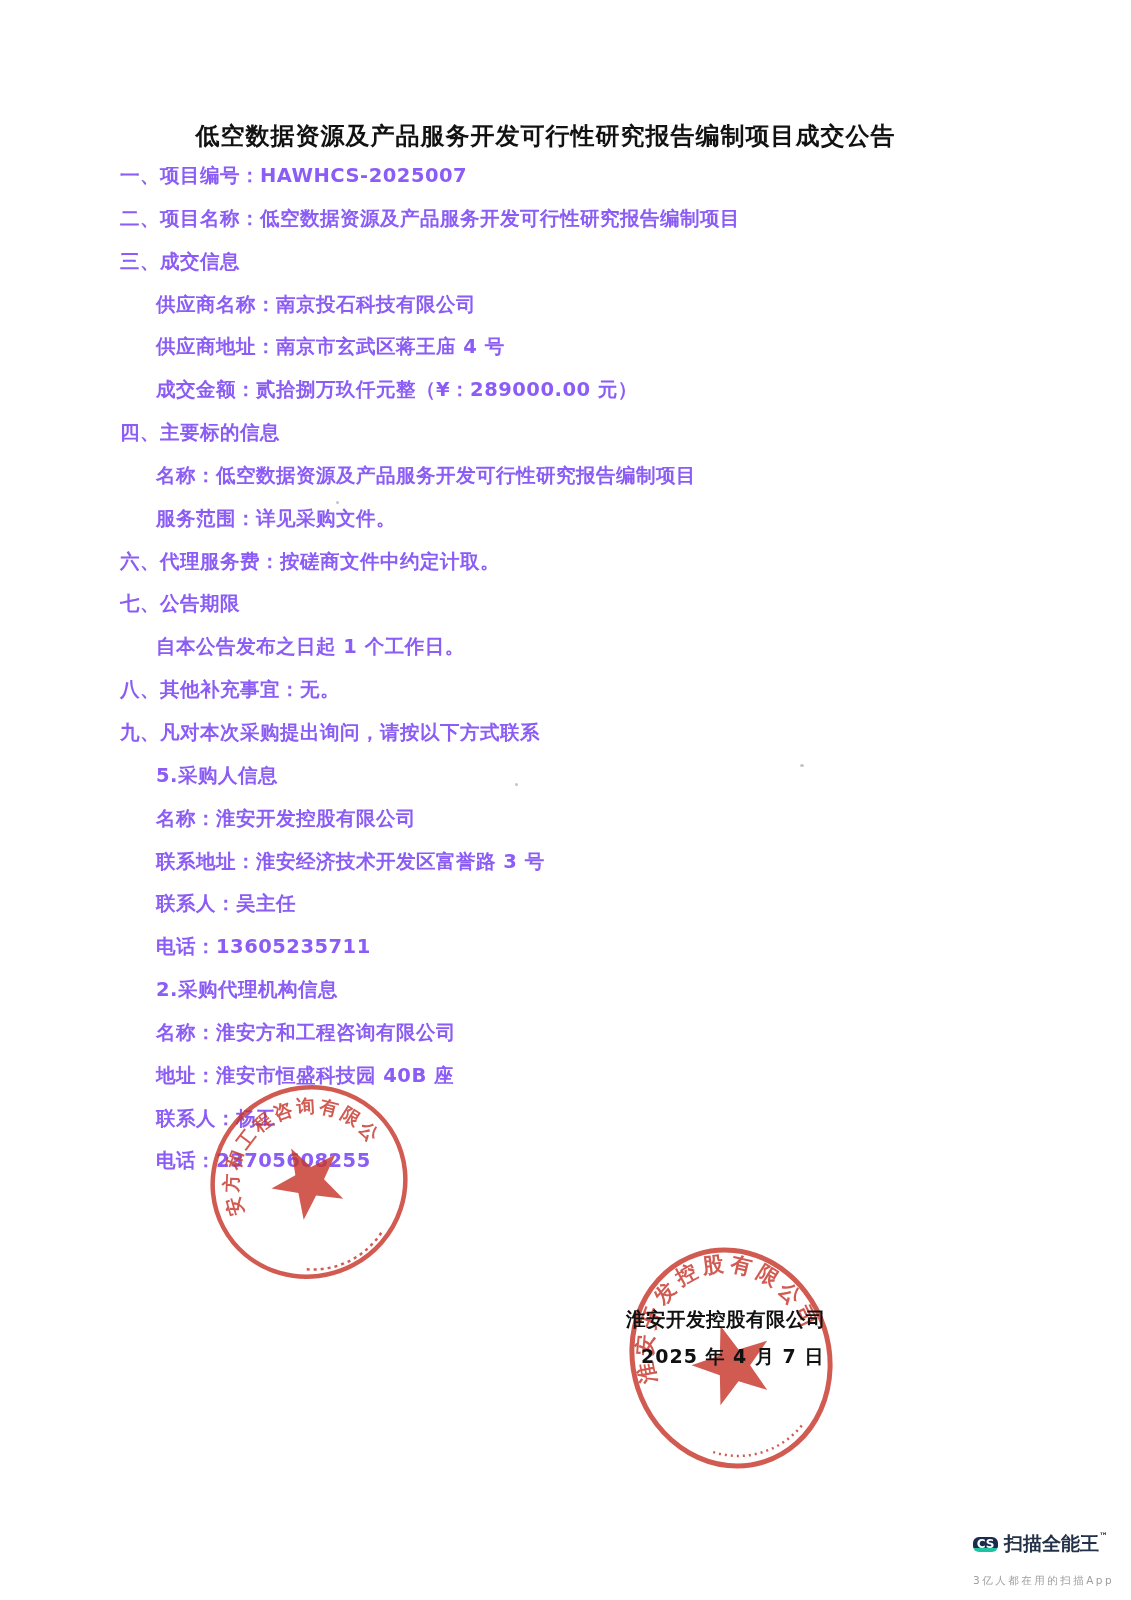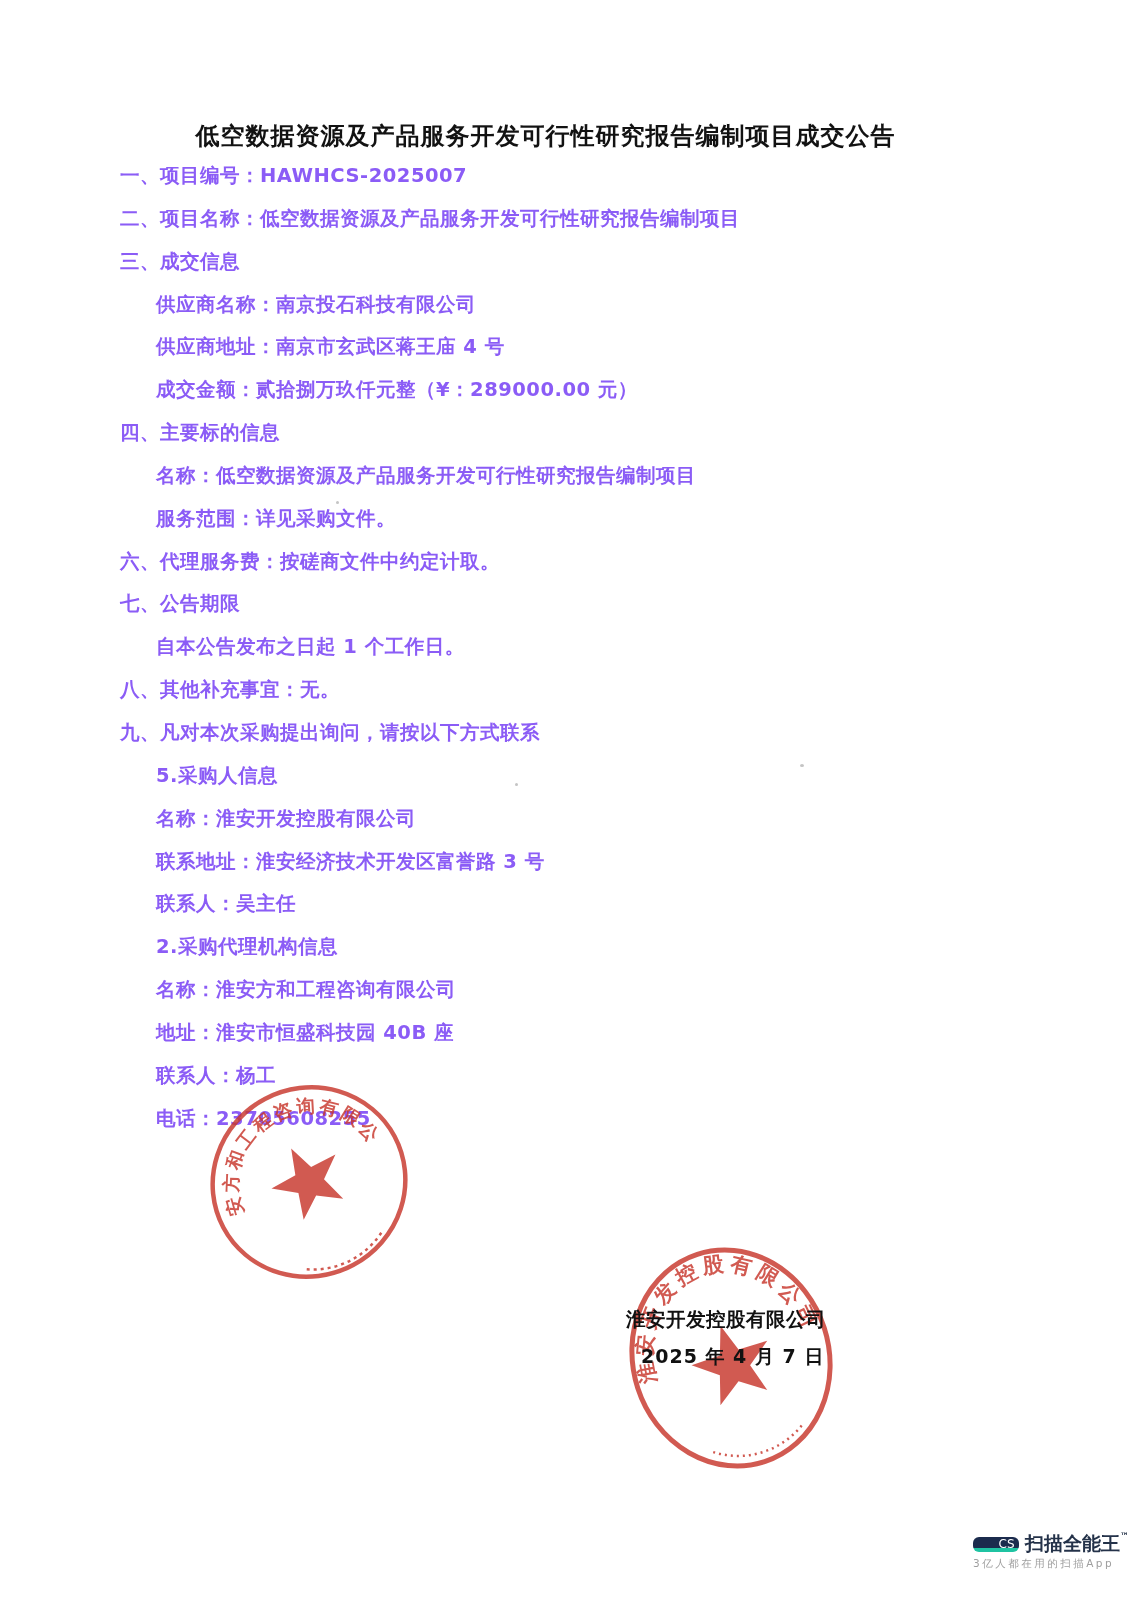--- a/index.html
+++ b/index.html
@@ -26,25 +26,25 @@
   
   .sig{position:absolute;z-index:3;font-weight:700;color:#111;white-space:nowrap;}
   .sig-org{left:626px;top:1306px;font-size:19.5px;letter-spacing:0.5px;}
   .sig-date{left:641px;top:1344px;font-size:19px;letter-spacing:1px;}
   
   .cswm{position:absolute;left:973px;top:1531px;z-index:4;width:140px;}
   .cswm-row{display:flex;align-items:center;gap:6px;}
   .cs-logo{
     width:25px;height:15px;border-radius:6px;flex:0 0 auto;
     display:flex;align-items:center;justify-content:center;
-    color:#fff;font-size:12px;font-weight:400;letter-spacing:0;padding-left:21px;
+    color:#fff;font-size:12px;font-weight:700;letter-spacing:0;
   }
   .cs-name{font-size:19px;font-weight:700;color:#243249;white-space:nowrap;}
   .cs-tm{font-size:9px;vertical-align:top;color:#243249;}
-  .cs-tag{margin-top:0;font-size:10.5px;color:#9e9e9e;letter-spacing:2.5px;white-space:nowrap;}
+  .cs-tag{margin-top:17px;font-size:10.5px;color:#9e9e9e;letter-spacing:2.5px;white-space:nowrap;}
 </style>
 </head>
 <body>
 
 <div class="page">
 
   <div class="doc-title">低空数据资源及产品服务开发可行性研究报告编制项目成交公告</div>
 
   <div class="doc-body">
     <p>一、项目编号：HAWHCS-2025007</p>
@@ -58,20 +58,21 @@
     <p class="lv2">服务范围：详见采购文件。</p>
     <p>六、代理服务费：按磋商文件中约定计取。</p>
     <p>七、公告期限</p>
     <p class="lv2">自本公告发布之日起 1 个工作日。</p>
     <p>八、其他补充事宜：无。</p>
     <p>九、凡对本次采购提出询问，请按以下方式联系</p>
     <p class="lv2">5.采购人信息</p>
     <p class="lv2">名称：淮安开发控股有限公司</p>
     <p class="lv2">联系地址：淮安经济技术开发区富誉路 3 号</p>
     <p class="lv2">联系人：吴主任</p>
+    <p class="lv2">电话：13605235711</p>
     <p class="lv2">2.采购代理机构信息</p>
     <p class="lv2">名称：淮安方和工程咨询有限公司</p>
     <p class="lv2">地址：淮安市恒盛科技园 40B 座</p>
     <p class="lv2">联系人：杨工</p>
     <p class="lv2">电话：23705608255</p>
   </div>
 
   <div class="speck" style="left:336px;top:501px;width:3px;height:3px;"></div>
   <div class="speck" style="left:800px;top:764px;width:4px;height:3px;"></div>
   <div class="speck" style="left:515px;top:783px;width:3px;height:3px;"></div>

